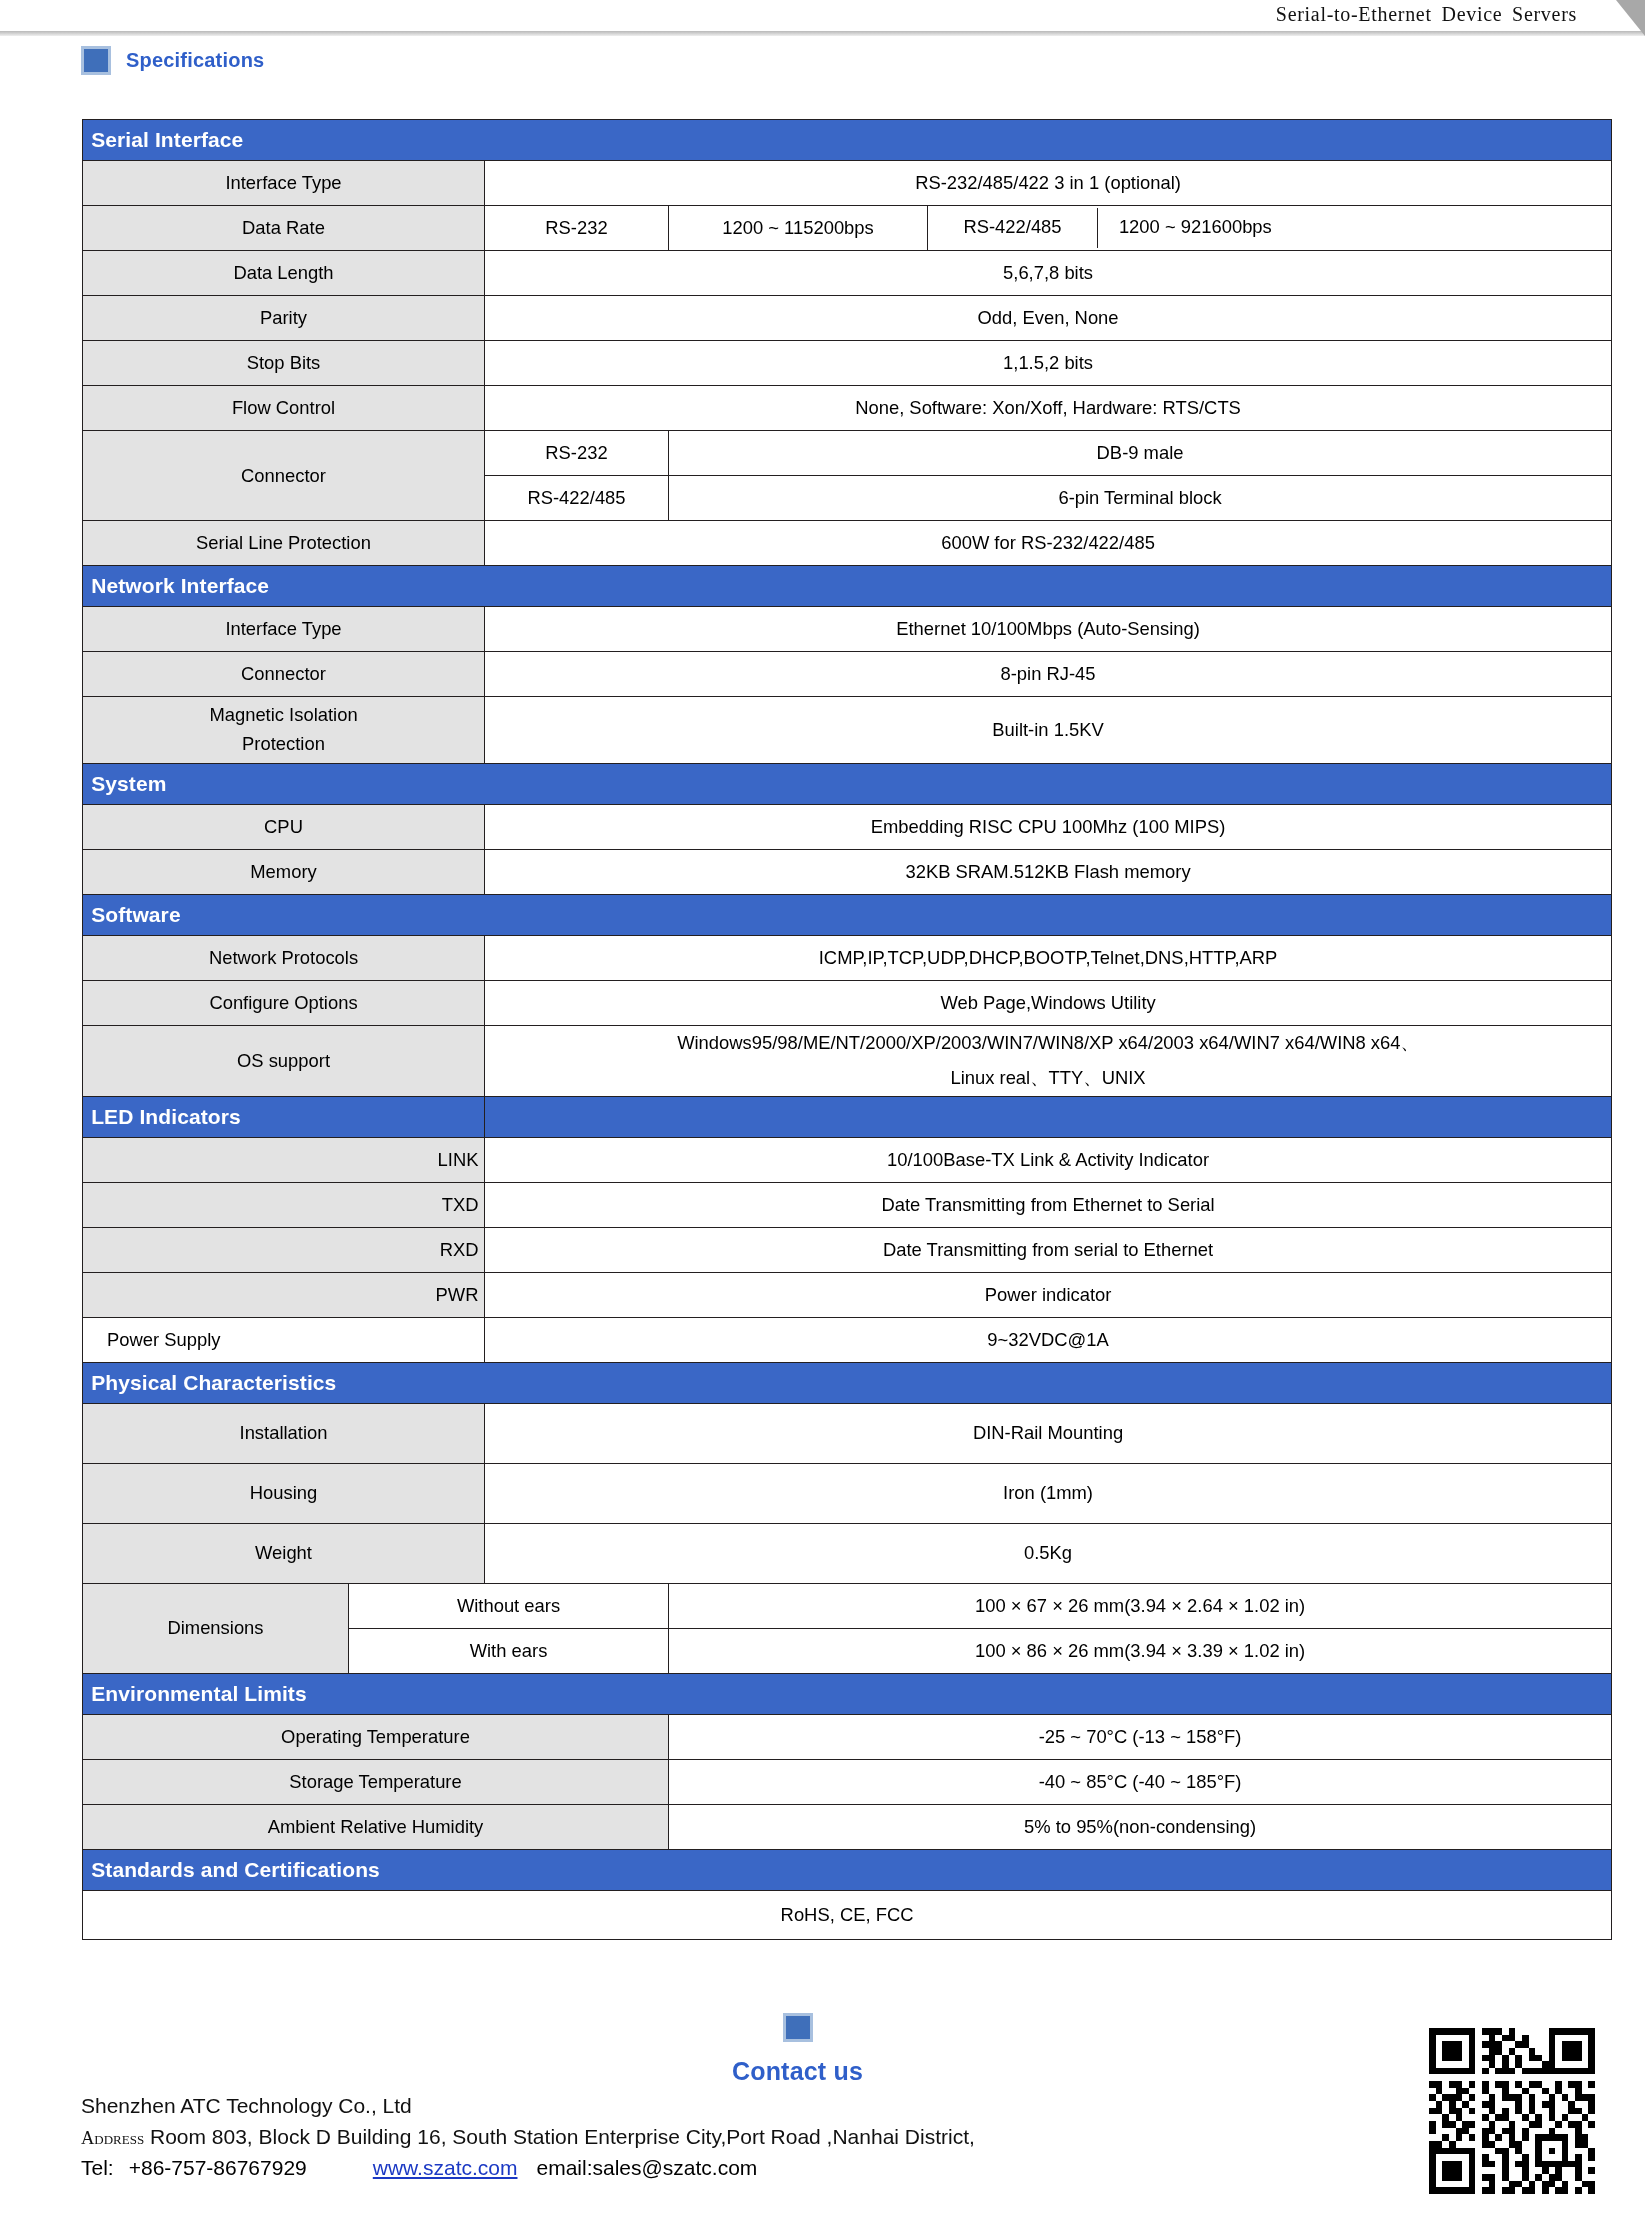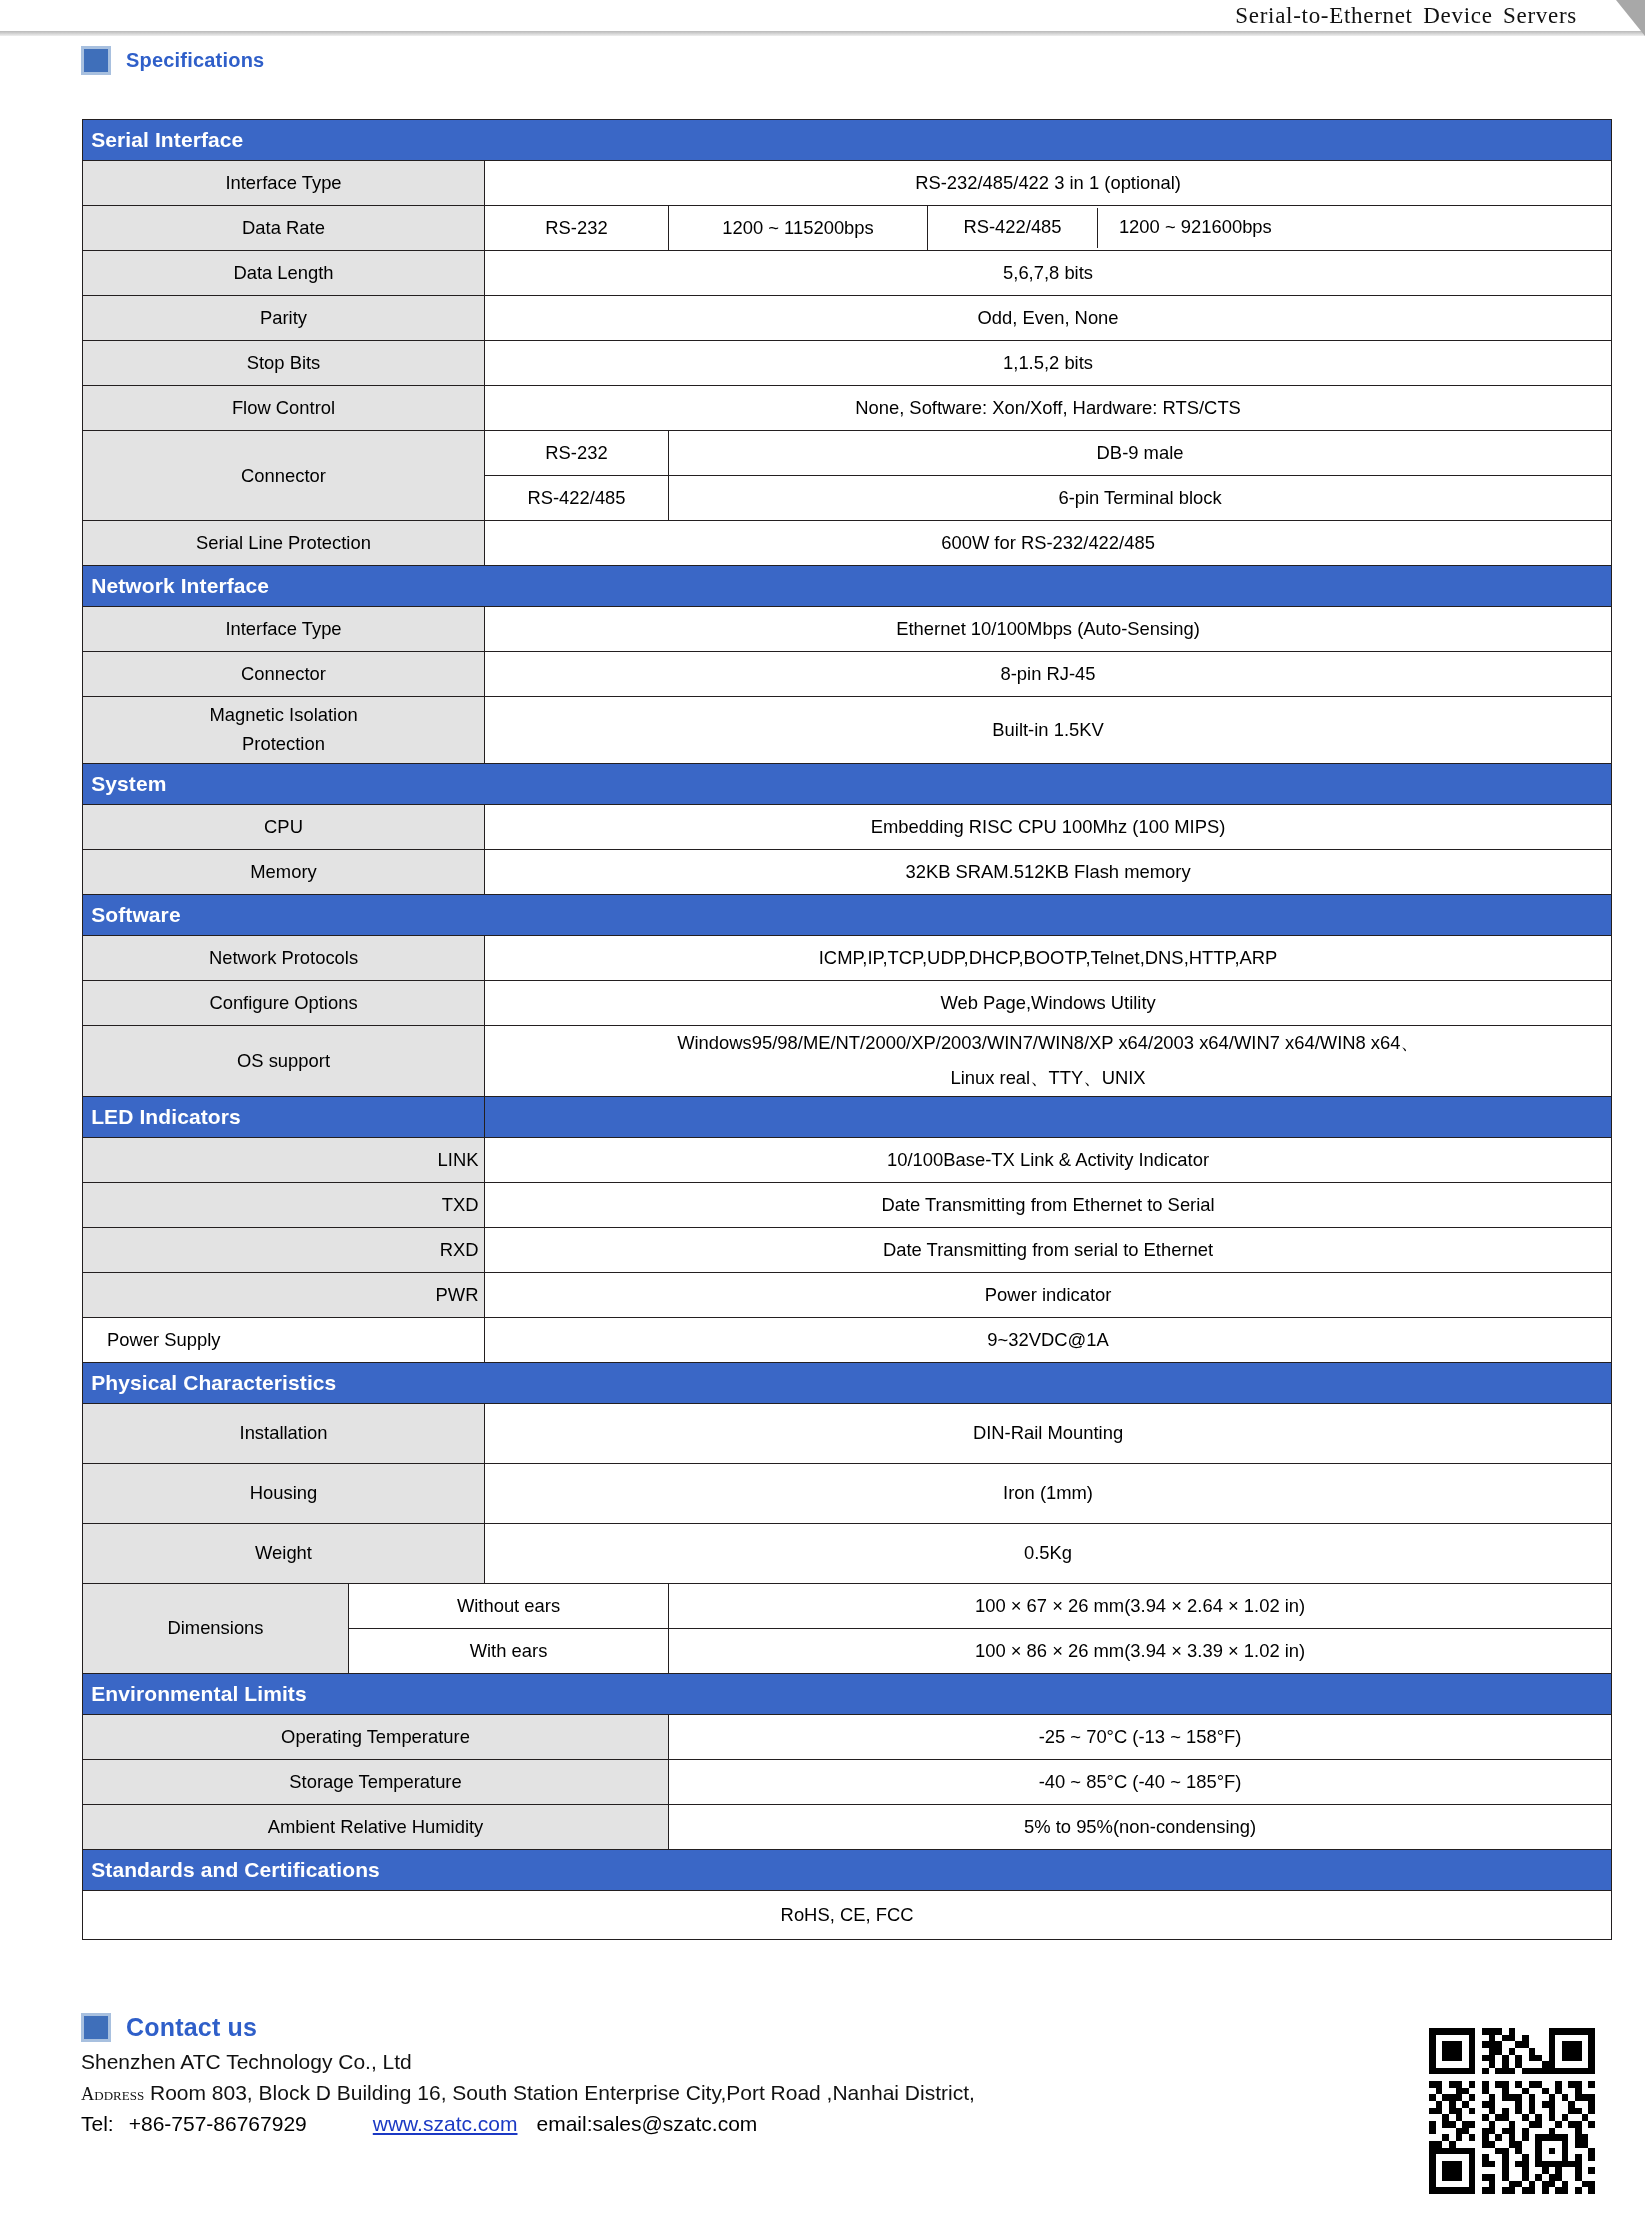--- a/index.html
+++ b/index.html
@@ -18,21 +18,21 @@
   .page-header {
     position: relative;
     height: 35px;
     width: 100%;
   }
   .header-title {
     position: absolute;
     right: 68px;
     top: 2.7px;
     font-family: "Liberation Serif", serif;
-    font-size: 23px;
+    font-size: 20px;
     letter-spacing: 0.7px;
     word-spacing: 4.1px;
     color: #111;
     white-space: nowrap;
   }
   .header-rule {
     position: absolute;
     left: 0; right: 0; top: 31px;
     height: 4.8px;
     background: linear-gradient(to bottom, #b9b9b9 0%, #d6d6d6 55%, #efefef 100%);
@@ -118,20 +118,21 @@
     position: absolute;
     left: 81px;
     top: 2013px;
     width: 1433px;
   }
   .contact-head {
     display: flex;
     align-items: center;
     gap: 15px;
     margin-bottom: 4.1px;
+    flex-direction: column;
   }
   .contact-head .heading-text { font-size: 25px; }
   .contact-line {
     font-size: 21px;
     line-height: 1.48;
     color: #111;
     white-space: nowrap;
   }
   .addr-key {
     font-family: "Liberation Serif", serif;

